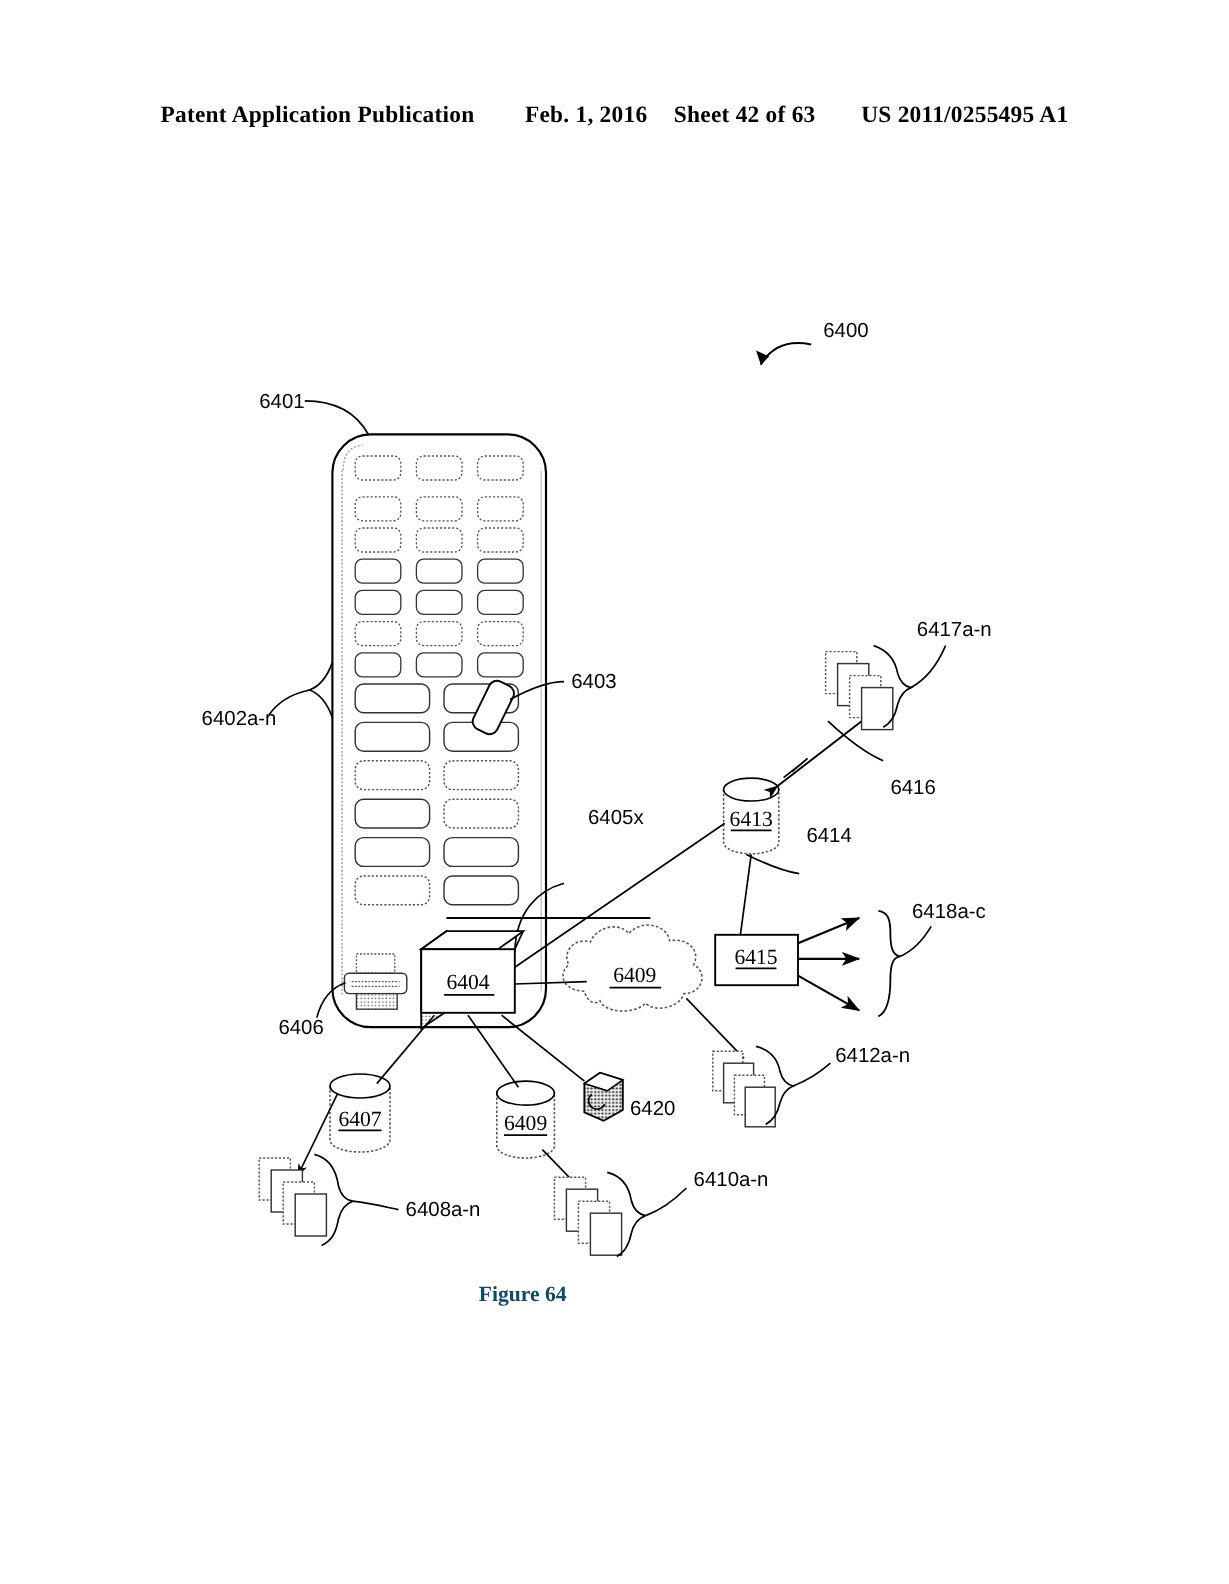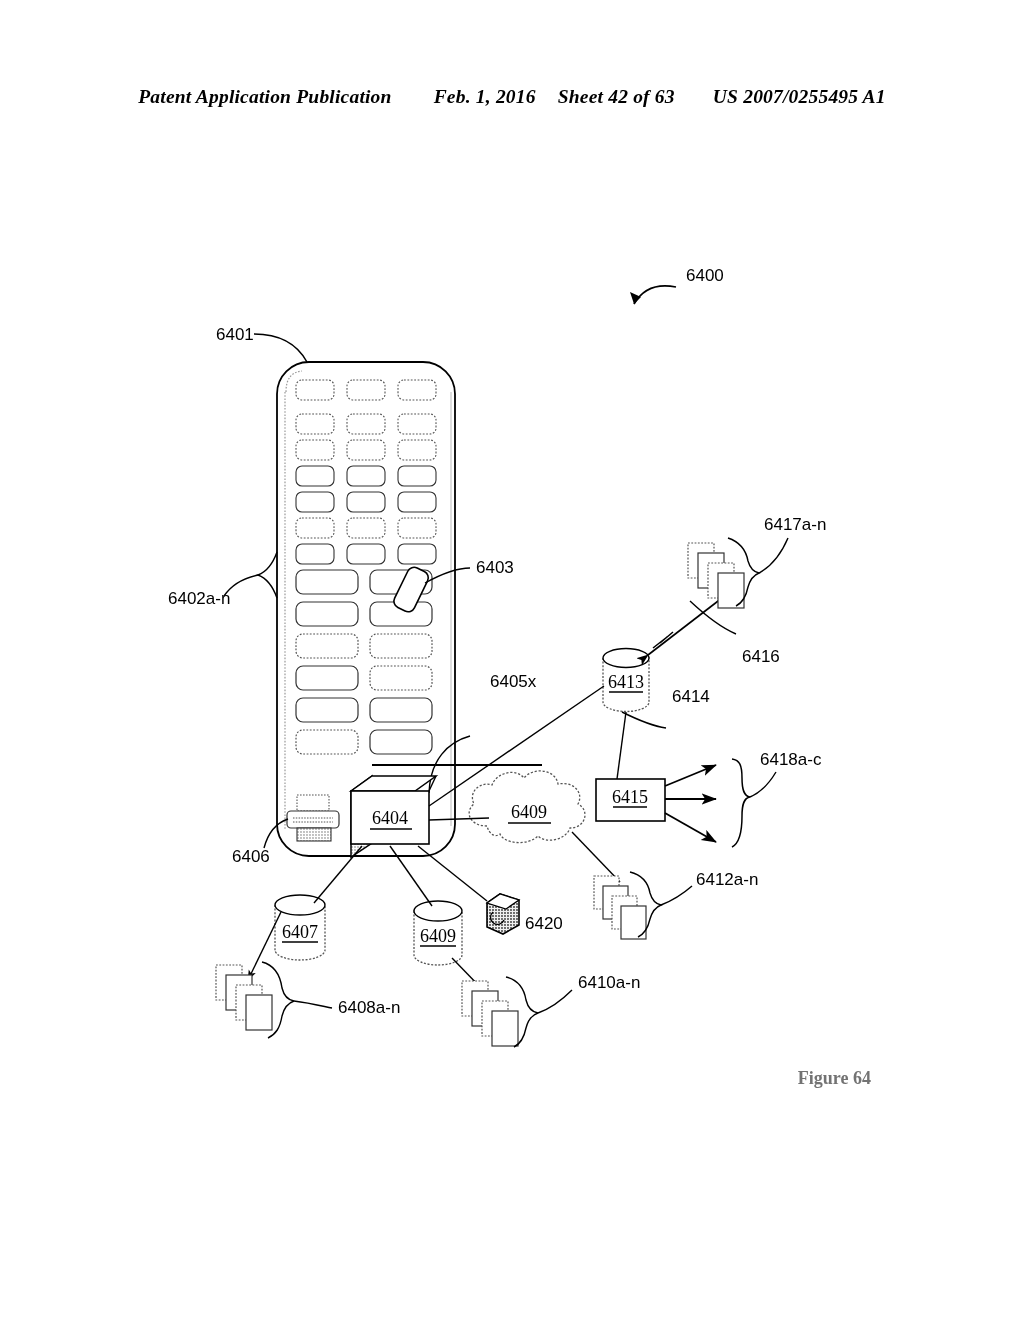--- a/index.html
+++ b/index.html
@@ -28,36 +28,36 @@
     display: flex;
     justify-content: center;
     align-items: baseline;
     font-family: "Liberation Serif", serif;
     font-weight: bold;
     font-size: 19.5px;
     letter-spacing: 0.2px;
     color: #000;
     white-space: nowrap;
   }
-  .pub-header .seg { display: inline-block; font-style: italic; }
+  .pub-header .seg { display: inline-block; }
   .pub-header .gap-lg { width: 42px; display: inline-block; }
   .pub-header .gap-md { width: 22px; display: inline-block; }
   .pub-header .gap-xl { width: 38px; display: inline-block; }
 
   
   .fig-caption {
     position: absolute;
     top: 1068px;
     left: 0;
     width: 871px;
-    text-align: right;
+    text-align: center;
     font-family: "Liberation Serif", serif;
     font-weight: bold;
     font-size: 18px;
-    color: #737373;
+    color: #0c4a6e;
   }
 
   
   #drawing {
     position: absolute;
     top: 0;
     left: 0;
     width: 1024px;
     height: 1320px;
   }
@@ -77,21 +77,21 @@
 
 <div id="page">
 
   <div class="pub-header">
     <span class="seg">Patent Application Publication</span>
     <span class="gap-lg"></span>
     <span class="seg">Feb. 1, 2016</span>
     <span class="gap-md"></span>
     <span class="seg">Sheet 42 of 63</span>
     <span class="gap-xl"></span>
-    <span class="seg">US 2007/0255495 A1</span>
+    <span class="seg">US 2011/0255495 A1</span>
   </div>
 
   <svg id="drawing" viewBox="0 0 1024 1320" xmlns="http://www.w3.org/2000/svg">
     <defs>
       <marker id="arrowSolid" markerWidth="9" markerHeight="9" refX="8" refY="3.2" orient="auto" markerUnits="strokeWidth">
         <path d="M0,0 L8.5,3.2 L0,6.4 L2,3.2 Z" fill="#000"></path>
       </marker>
       <marker id="arrowSmall" markerWidth="8" markerHeight="8" refX="7" refY="2.8" orient="auto" markerUnits="strokeWidth">
         <path d="M0,0 L7.5,2.8 L0,5.6 L1.8,2.8 Z" fill="#000"></path>
       </marker>

